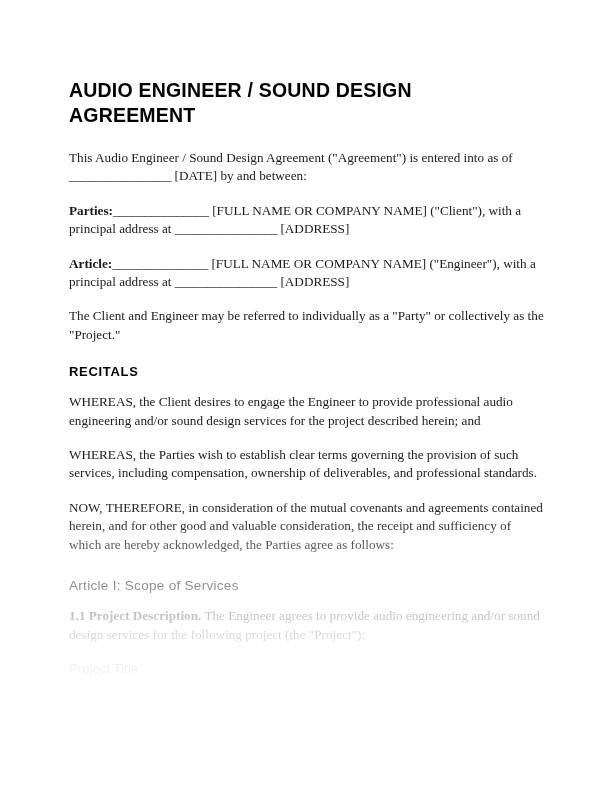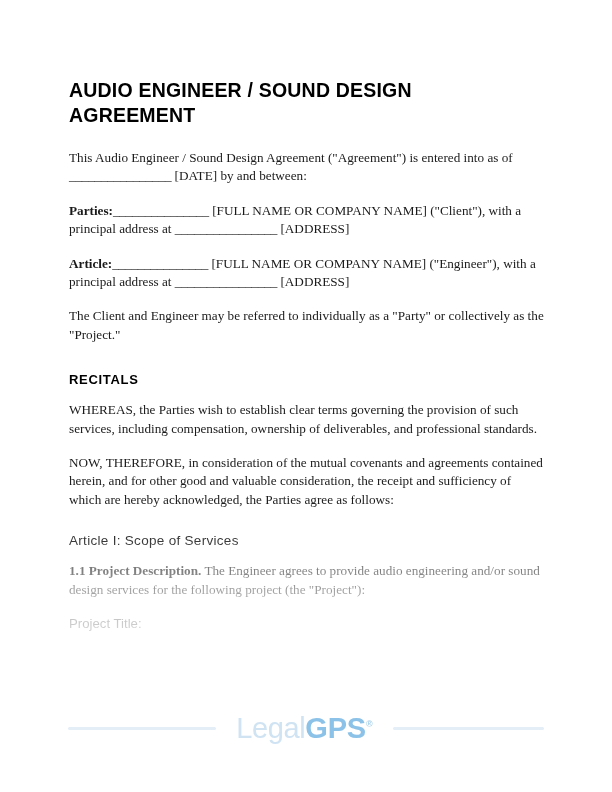--- a/index.html
+++ b/index.html
@@ -41,21 +41,21 @@
     margin: 0 0 21px 0;
     max-width: 400px;
   }
 
   .section-heading {
     font-family: "Liberation Sans", "DejaVu Sans", sans-serif;
     font-weight: bold;
     font-size: 13px;
     letter-spacing: 0.7px;
     color: #000000;
-    margin: 28px 0 14px 0;
+    margin: 20px 0 14px 0;
   }
 
   .article-heading {
     font-family: "Liberation Sans", "DejaVu Sans", sans-serif;
     font-weight: normal;
     font-size: 13.5px;
     letter-spacing: 0.3px;
     color: #000000;
     margin: 24px 0 14px 0;
   }
@@ -167,34 +167,30 @@
     <p class="para"><span>This Audio Engineer / Sound Design Agreement ("Agreement") is entered into as of </span><span class="blank">________________</span><span> [DATE] by and between:</span></p>
 
     <p class="para"><span class="b">Parties:</span><span class="blank">_______________</span><span> [FULL NAME OR COMPANY NAME] ("Client"), with a principal address at </span><span class="blank">________________</span><span> [ADDRESS]</span></p>
 
     <p class="para"><span class="b">Article:</span><span class="blank">_______________</span><span> [FULL NAME OR COMPANY NAME] ("Engineer"), with a principal address at </span><span class="blank">________________</span><span> [ADDRESS]</span></p>
 
     <p class="para">The Client and Engineer may be referred to individually as a "Party" or collectively as the "Project."</p>
 
     <h2 class="section-heading">RECITALS</h2>
 
+    <p class="para">WHEREAS, the Client desires to engage the Engineer to provide professional audio engineering and/or sound design services for the project described herein; and</p>
     <p class="para">WHEREAS, the Parties wish to establish clear terms governing the provision of such services, including compensation, ownership of deliverables, and professional standards.</p>
     <p class="para">NOW, THEREFORE, in consideration of the mutual covenants and agreements contained herein, and for other good and valuable consideration, the receipt and sufficiency of which are hereby acknowledged, the Parties agree as follows:</p>
 
     <h2 class="article-heading">Article I: Scope of Services</h2>
 
     <p class="para"><span class="b">1.1 Project Description.</span><span> The Engineer agrees to provide audio engineering and/or sound design services for the following project (the "Project"):</span></p>
 
     <div class="kv-row">
       <span class="kv-label">Project Title:</span>
     </div>
 
   </div>
 
   <div id="fade"></div>
 
-  <div id="footer">
-    <div class="rule rule-left"></div>
-    <div class="logo"><span class="logo-legal">Legal</span><span class="logo-gps">GPS</span><span class="logo-reg">®</span></div>
-    <div class="rule rule-right"></div>
-  </div>
 
 </div>
 
 </body></html>

